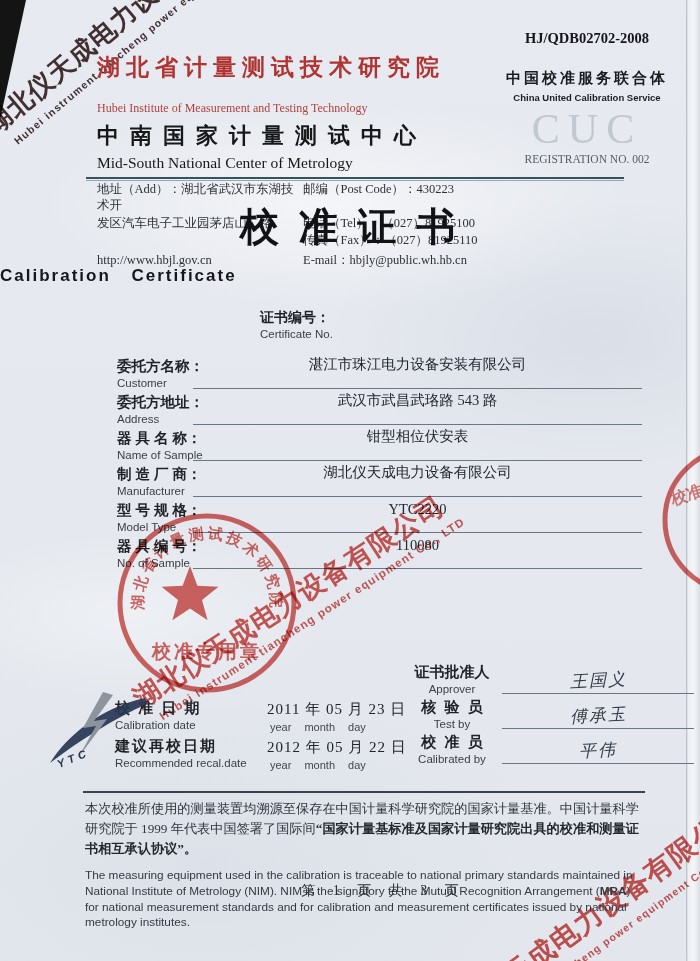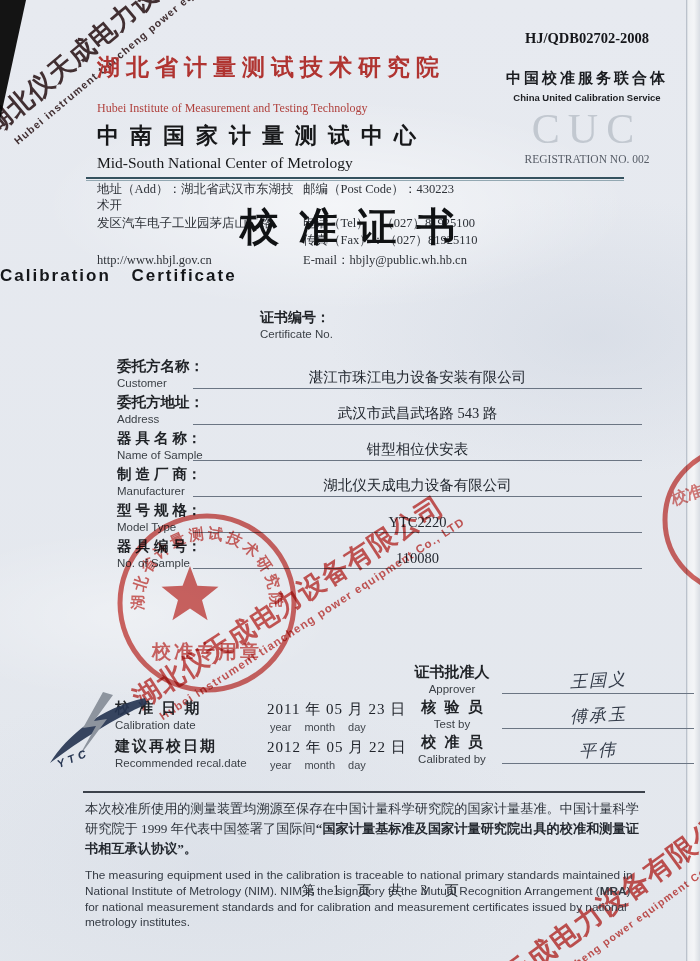--- a/index.html
+++ b/index.html
@@ -49,21 +49,21 @@
   .lbl-en{font-size:11.5px;color:#3a3f45;margin-top:1px;}
   .certno-value{left:344px;top:314px;font-family:"Liberation Serif",serif;font-size:16px;color:#20242b;}
   .certno-value .v{display:inline-block;border-bottom:1px solid #59636f;padding:0 8px 1px 8px;}
   .certno-value .suf{font-size:14px;margin-left:4px;}
   
   .fields{left:95px;top:356px;width:549px;}
   .frow{position:relative;height:36px;}
   .flabel{position:absolute;left:22px;top:1px;}
   .flabel .lbl-cn{font-size:14.5px;}
   .fline{position:absolute;left:98px;right:2px;bottom:3px;border-bottom:1px solid #6b7583;
-    text-align:center;font-family:"Liberation Serif",serif;font-size:14.5px;color:#232830;padding-bottom:1px;}
+    text-align:center;font-family:"Liberation Serif",serif;font-size:14.5px;color:#232830;padding-bottom:14px;}
   
   .issued{left:127px;top:607px;}
   
   .sigs{left:402px;top:662px;width:292px;}
   .srow{position:relative;height:35px;}
   .slabel{position:absolute;left:0;top:1px;width:100px;text-align:center;}
   .slabel .lbl-cn{font-size:15px;}
   .sline{position:absolute;left:100px;right:0;bottom:3px;border-bottom:1px solid #6b7583;
     text-align:center;}
   .sig{display:inline-block;font-family:"Liberation Serif",serif;font-style:italic;font-size:17px;

